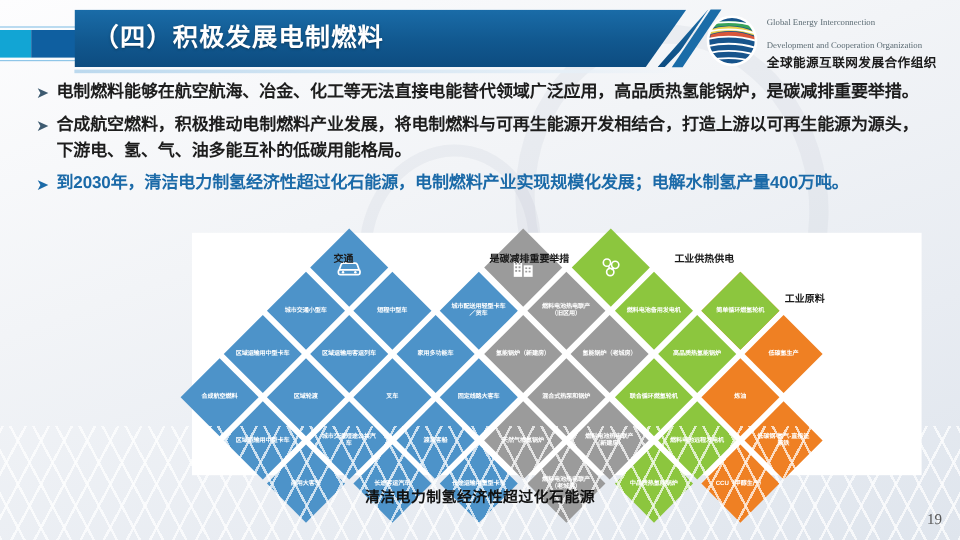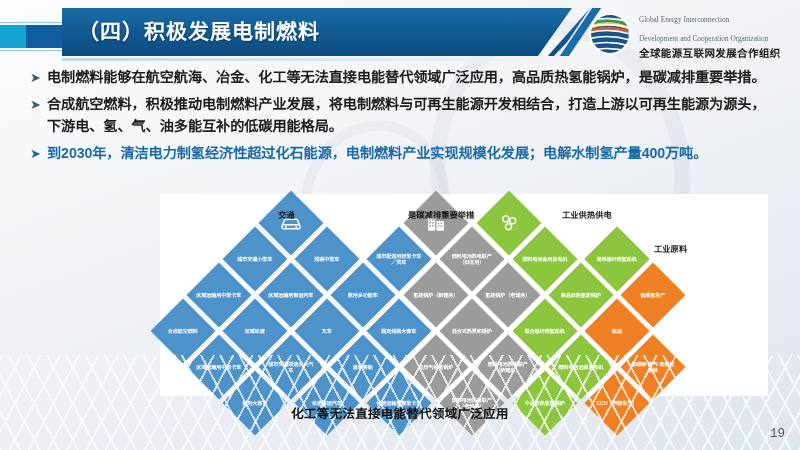--- a/index.html
+++ b/index.html
@@ -129,21 +129,21 @@
     white-space: nowrap;
   }
 
   .caption {
     position: absolute; left: 0; right: 0; top: 404px; text-align: center;
     font-size: 12.4px; font-weight: bold; color: #111; letter-spacing: .4px;
   }
 
   .pagenum {
     position: absolute; right: 15px; bottom: 9px;
-    font-size: 12.5px; color: #555; font-family: Liberation Mono, monospace;
+    font-size: 12.5px; color: #555; font-family: Liberation Serif, serif;
   }
 </style>
 </head>
 <body>
 
 <div id="slide">
 
   <div class="wm wm1"></div>
   <div class="wm wm2"></div>
 
@@ -355,16 +355,16 @@
 
       <div class="cat-label" style="left:118px; top:14px;">交通</div>
       <div class="cat-label" style="left:248px; top:14px;">是碳减排重要举措</div>
       <div class="cat-label" style="left:366px; top:14px;margin-left:36px;">工业供热供电</div>
       <div class="cat-label" style="left:470px; top:48px;margin-left:24px;">工业原料</div>
     </div>
   </div>
 
   <div class="mesh"></div>
 
-  <div class="caption">化工等无法直接电能替代领域广泛应用</div>
+  <div class="caption">清洁电力制氢经济性超过化石能源</div>
   <div class="pagenum">19</div>
 
 </div>
 
 </body></html>

